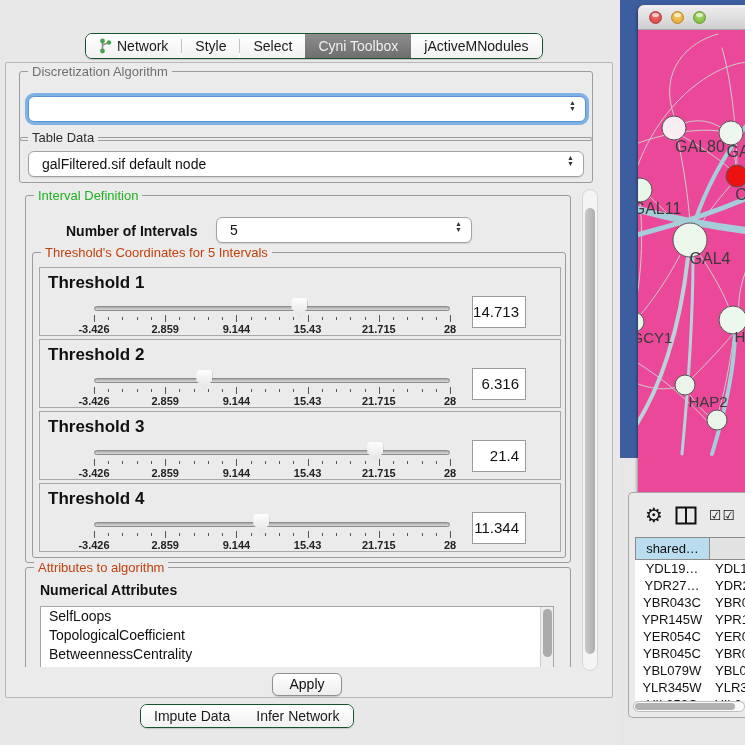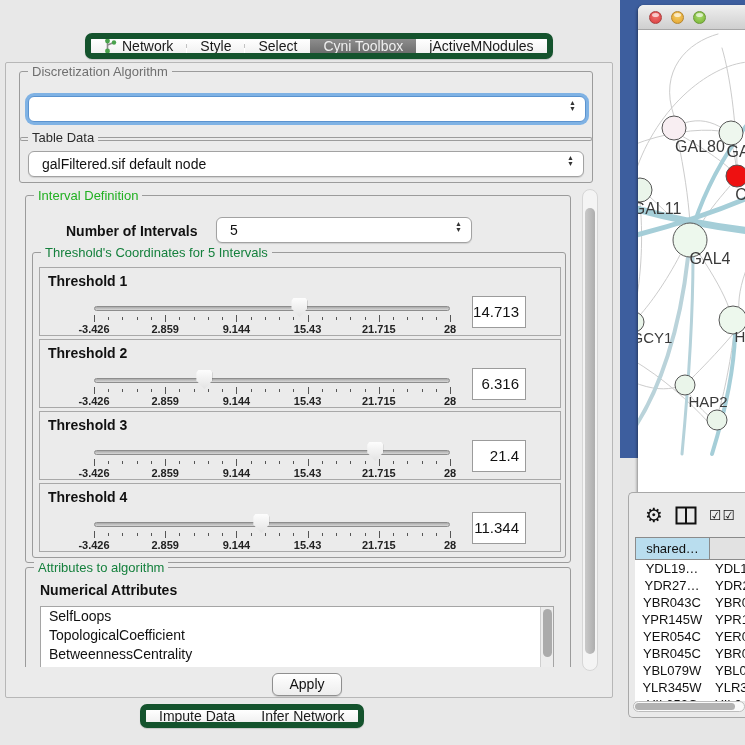--- a/index.html
+++ b/index.html
@@ -11,36 +11,36 @@
   .cp-titlebar { position:absolute; left:0; top:0; width:620px; height:25px;
     background:linear-gradient(#f6f6f6,#e0e0e0); border-bottom:1px solid #c2c2c2;
     display:flex; align-items:center; padding:0 8px; font-size:13px; }
   .cp-title { flex:1; }
   .win-btns { display:flex; align-items:center; gap:9px; }
   .float-icon { width:10px; height:10px; border:1.6px solid #222; border-radius:2px; display:inline-block; }
   .close-icon { font-size:14px; font-weight:bold; color:#111; line-height:1; }
 
   
   .segmented { position:absolute; display:flex; align-items:stretch; height:26px;
-    background:#fff; border:6px solid #14532d; border-radius:7px; overflow:hidden;
+    background:#fff; border:1px solid #14532d; border-radius:7px; overflow:hidden;
     box-shadow:0 1px 1px rgba(0,0,0,.15); }
   .seg { display:flex; align-items:center; gap:5px; padding:0 13px; font-size:14px;
     background:linear-gradient(#ffffff,#f1f1f1); color:#1a1a1a; white-space:nowrap; }
   .seg.sel { background:linear-gradient(#8d8d8d,#6e6e6e); color:#efefef; }
   .seg-sep { width:1px; margin:5px 0; background:#c3c3c3; }
 
   .cp-outer { position:absolute; left:5px; top:62px; width:608px; height:636px;
     background:#ebebeb; border:1px solid #b7b7b7; border-radius:2px; }
 
   
   .groupbox { position:absolute; border:1px solid #9b9b9b; border-radius:3px; }
   .gb-title { position:absolute; top:-8px; left:8px; background:#ebebeb; padding:0 4px;
     font-size:13px; line-height:15px; white-space:nowrap; }
   .gb-green { color:#21b021; }
-  .gb-blue  { color:#15803d; }
+  .gb-blue  { color:#c2410c; }
   .gb-gray  { color:#6f6f6f; }
 
   
   .combo { position:absolute; height:26px; background:#fff; border:1px solid #a2a2a2;
     border-radius:6px; display:flex; align-items:center; font-size:14px; padding:0 24px 0 13px;
     box-shadow:0 1px 1px rgba(0,0,0,.12); }
   .combo .arrows { position:absolute; right:9px; top:3px; display:flex; flex-direction:column;
     font-size:7px; line-height:6px; color:#333; }
   .combo.focusring { box-shadow:0 0 0 3px #7fb2e4; border-color:#5b93cf; }
 
@@ -55,21 +55,21 @@
   
   .viewport { position:absolute; left:13px; top:126px; width:560px; height:478px; overflow:hidden; }
   .vscroll { position:absolute; left:576px; top:126px; width:16px; height:482px;
     background:#f4f4f4; border:1px solid #d6d6d6; border-radius:8px; }
   .vscroll .thumb { position:absolute; left:2px; top:18px; width:10px; height:446px;
     background:linear-gradient(90deg,#c9c9c9,#aeaeae); border-radius:6px; }
 
   
   .thresh { position:absolute; left:6px; width:522px; height:69px; border:1px solid #a8a8a8;
     background:#ebebeb; }
-  .th-label { position:absolute; left:8px; top:5px; font-weight:bold; font-size:14px; }
+  .th-label { position:absolute; left:8px; top:5px; font-weight:bold; font-size:17px; }
   .th-value { position:absolute; left:432px; top:28px; width:54px; height:32px; background:#fff;
     border:1px solid #9b9b9b; font-size:15px; text-align:right; padding:6px 6px 0 0; }
   .th-slider { position:absolute; left:54px; top:24px; width:356px; height:44px; }
   .track { position:absolute; left:0; top:14px; width:100%; height:5px;
     background:linear-gradient(#a9a9a9,#d8d8d8); border:1px solid #8d8d8d; border-radius:4px; }
   .handle { position:absolute; top:6px; width:16px; height:19px; transform:translateX(-50%);
     background:linear-gradient(#fdfdfd,#e3e3e3);
     clip-path:polygon(12% 0,88% 0,100% 14%,100% 55%,50% 100%,0 55%,0 14%);
     filter:drop-shadow(0 0 1px #777) drop-shadow(0 1px 1px rgba(0,0,0,.35)); }
   .ticks { position:absolute; left:0; top:23px; width:100%; height:8px; }
@@ -87,21 +87,21 @@
   .list-vscroll .thumb { position:absolute; left:2px; top:2px; width:9px; height:48px;
     background:#ababab; border-radius:5px; }
 
   .apply-btn { position:absolute; left:266px; top:610px; width:70px; height:23px;
     background:linear-gradient(#ffffff,#ededed); border:1px solid #8f8f8f; border-radius:6px;
     font-size:14px; text-align:center; line-height:21px; box-shadow:0 1px 1px rgba(0,0,0,.15); }
 
   
   .right-pane { position:absolute; left:620px; top:0; width:125px; height:745px; background:#e6e6e6; }
   .net-frame { position:absolute; left:0; top:0; width:125px; height:458px; background:#3d5e9e; }
-  .net-window { position:absolute; left:18px; top:5px; width:107px; height:509px; background:#ffffff;
+  .net-window { position:absolute; left:18px; top:5px; width:107px; height:509px; background:#ec4899;
     border-radius:6px 0 0 0; overflow:hidden; box-shadow:-1px 1px 3px rgba(0,0,0,.4); }
   .net-titlebar { position:absolute; left:0; top:0; width:100%; height:25px;
     background:linear-gradient(#efefef,#cfcfcf); border-bottom:1px solid #a6a6a6;
     display:flex; align-items:center; padding-left:11px; gap:9px; }
   .light { width:13px; height:13px; border-radius:50%; position:relative; }
   .light::after { content:""; position:absolute; left:2px; top:1px; width:7px; height:4px;
     border-radius:50%; background:rgba(255,255,255,.65); }
   .light.red   { background:radial-gradient(circle at 50% 40%, #f07070,#d93a3a); border:1px solid #a94040; }
   .light.yellow{ background:radial-gradient(circle at 50% 40%, #f3cc62,#e3a02c); border:1px solid #b4862e; }
   .light.green { background:radial-gradient(circle at 50% 40%, #a9d96d,#74b32f); border:1px solid #6a9838; }

